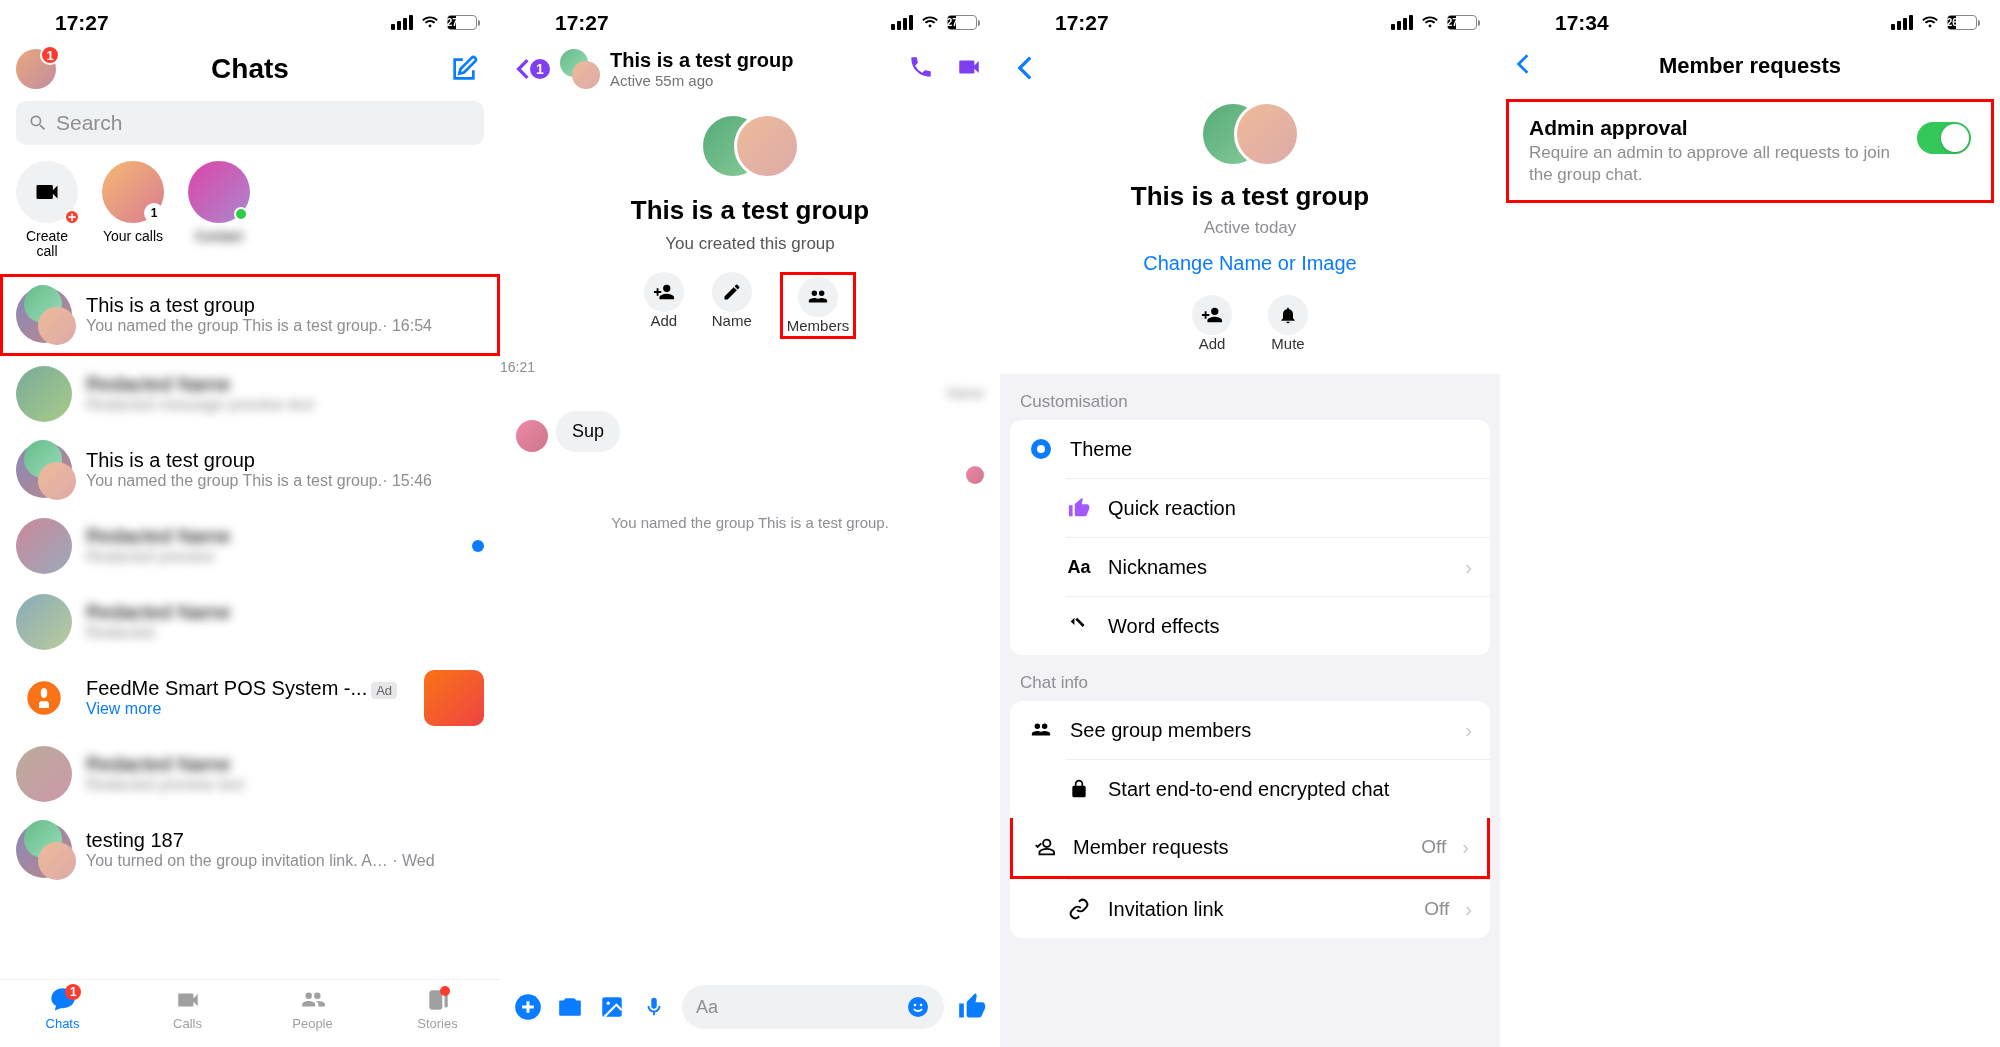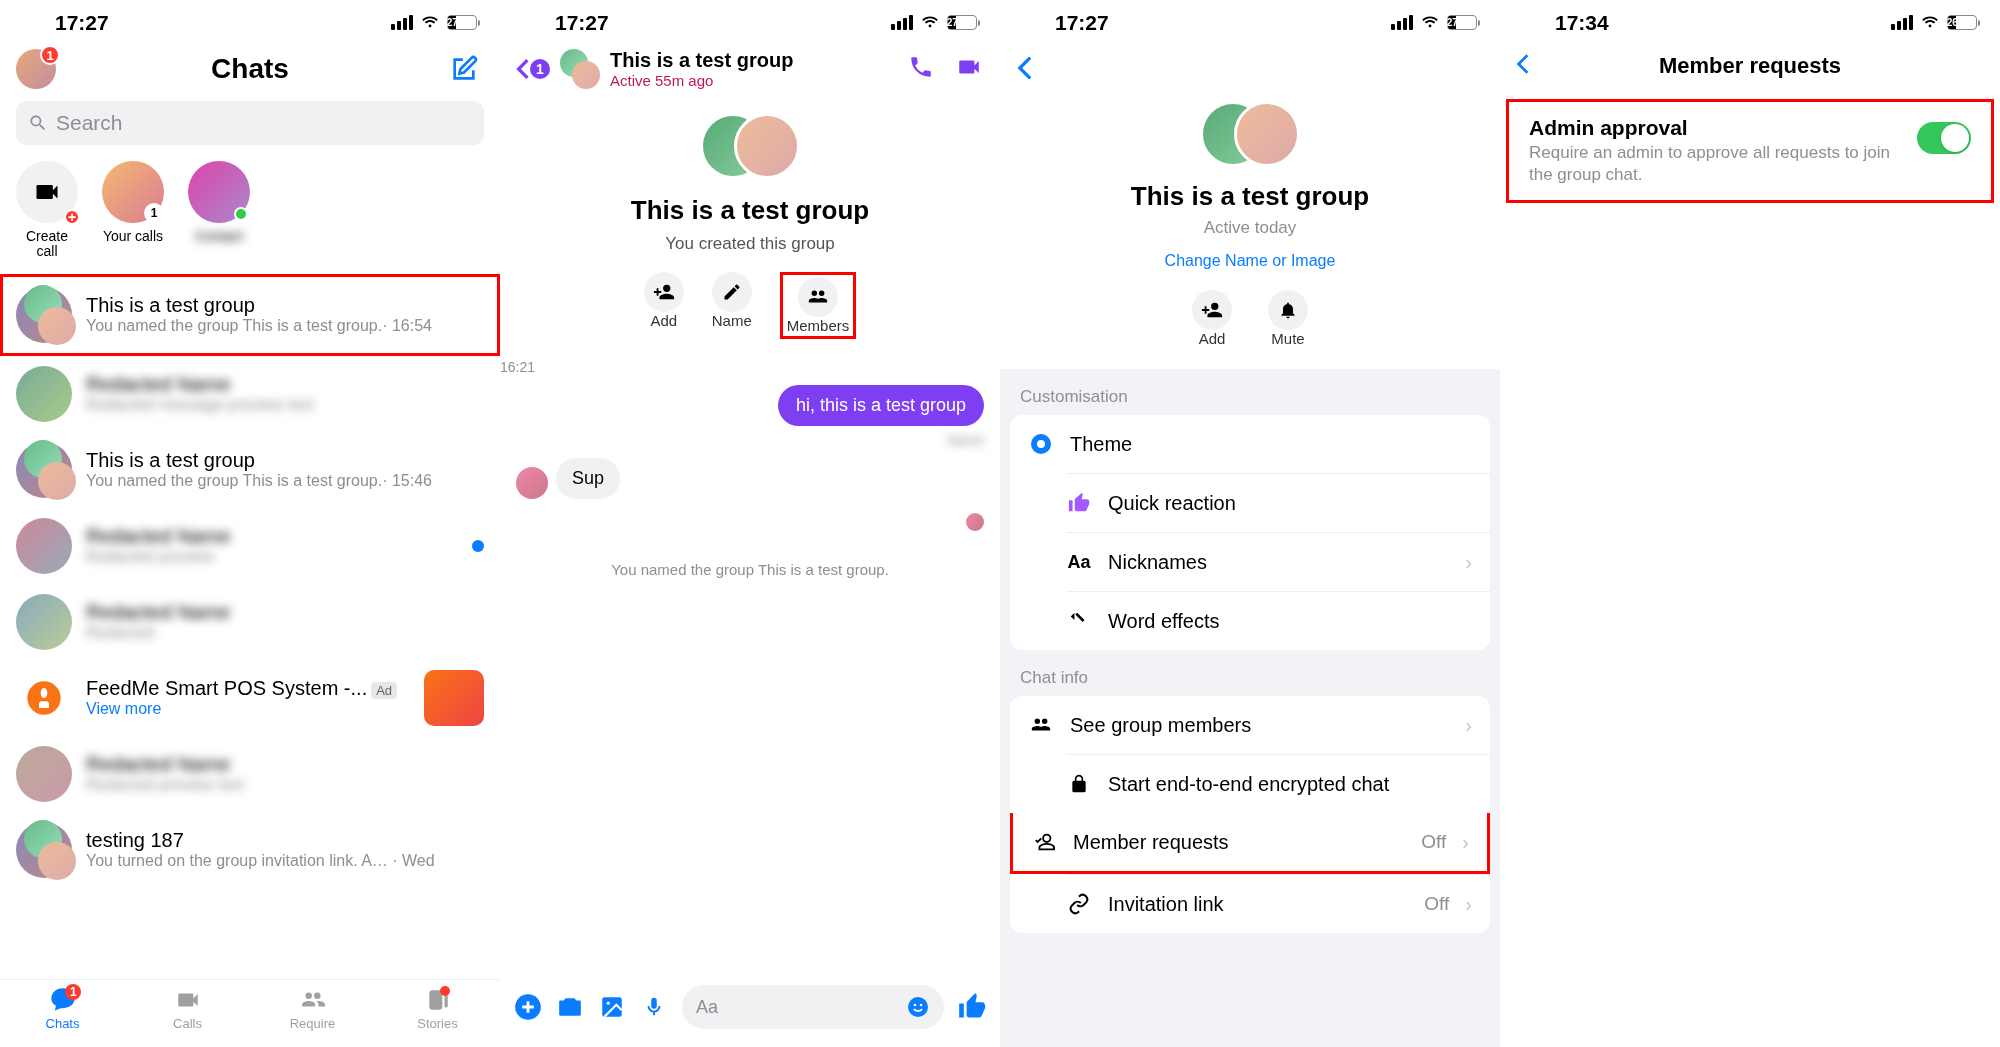--- a/index.html
+++ b/index.html
@@ -56,21 +56,21 @@
 
 .header2 { display:flex; align-items:center; padding:4px 16px 6px; gap:10px;}
 .back-btn { display:flex; align-items:center; color:#7e3ff2; }
 .back-badge { background:#7e3ff2; color:#fff; font-size:14px; font-weight:700; border-radius:50%; width:20px; height:20px; display:flex; align-items:center; justify-content:center;}
 .header2-avatar { width:40px; height:40px; position:relative;}
 .header2-avatar .sub { width:28px; height:28px; border-radius:50%; position:absolute;}
 .header2-avatar .sub:first-child{top:0; left:0; background:linear-gradient(135deg,#6b8,#9db);}
 .header2-avatar .sub:last-child{bottom:0; right:0; background:linear-gradient(135deg,#eb9,#daa);}
 .header2-text { flex:1;}
 .header2-title { font-size:20px; font-weight:700;}
-.header2-sub { font-size:15px; color:#be185d;}
+.header2-sub { font-size:15px; color:#737373;}
 .header2-actions { display:flex; gap:20px; color:#7e3ff2;}
 .group-header { display:flex; flex-direction:column; align-items:center; padding-top:12px; gap:8px;}
 .group-avatars { position:relative; width:120px; height:80px;}
 .group-avatars .av { width:66px; height:66px; border-radius:50%; position:absolute; border:3px solid #fff;}
 .group-avatars .av:first-child{left:10px; top:6px; background:linear-gradient(135deg,#5a7,#8c9);}
 .group-avatars .av:last-child{right:10px; top:6px; background:linear-gradient(135deg,#eb9,#daa);}
 .group-title { font-size:26px; font-weight:700;}
 .group-sub { font-size:17px; color:#555;}
 .action-row { display:flex; gap:28px; margin-top:10px;}
 .action-btn { display:flex; flex-direction:column; align-items:center; gap:0;}
@@ -86,21 +86,21 @@
 .system-msg { text-align:center; font-size:15px; color:#8e8e93; padding:30px 0;}
 .composer { position:absolute; bottom:0; left:0; right:0; display:flex; align-items:center; padding:10px 14px 18px; gap:14px; background:#fff;}
 .composer-icon { color:#0a7cff; width:28px; height:28px; display:flex; align-items:center; justify-content:center;}
 .composer-input { flex:1; background:#f0f1f2; border-radius:22px; padding:10px 14px; display:flex; align-items:center; justify-content:space-between; color:#8e8e93; font-size:18px;}
 
 
 .s3 { background:#f2f2f7; }
 .back3 { padding:10px 16px;}
 .back3 svg { width:18px; height:26px;}
 .group3-header { display:flex; flex-direction:column; align-items:center; gap:6px; padding-bottom:14px; background:#fff;}
-.change-link { color:#0a7cff; font-size:16px; font-weight:500; margin-top:8px;}
+.change-link { color:#0a7cff; font-size:20px; font-weight:500; margin-top:8px;}
 .action-row3 { display:flex; gap:36px; margin:14px 0 8px;}
 .section-label { font-size:17px; color:#8e8e93; padding:18px 20px 8px;}
 .card { background:#fff; border-radius:12px; margin:0 10px;}
 .row { display:flex; align-items:center; padding:16px 18px; gap:16px; font-size:20px;}
 .row + .row { border-top:1px solid #eee; margin-left:56px; padding-left:0;}
 .row + .row .row-label { margin-left:0;}
 .row-icon { width:26px; height:26px; display:flex; align-items:center; justify-content:center; flex-shrink:0;}
 .row-label { flex:1;}
 .row-value { color:#8e8e93; font-size:19px;}
 .chev { color:#c7c7cc;}
@@ -271,21 +271,21 @@
           </svg>
         </div>
       <span>Calls</span>
     </div>
     <div class="tab">
       <div class="tab-icon">
           <svg width="30" height="26" viewBox="0 0 24 24" fill="#a0a0a0">
             <path d="M16 11a3 3 0 100-6 3 3 0 000 6zm-8 0a3 3 0 100-6 3 3 0 000 6zm0 2c-2 0-6 1-6 3v2h12v-2c0-2-4-3-6-3zm8 0c-.3 0-.6 0-1 0 1 .8 2 1.8 2 3v2h6v-2c0-2-4-3-7-3z"></path>
           </svg>
         </div>
-      <span>Require</span>
+      <span>People</span>
     </div>
     <div class="tab">
       <div class="tab-icon">
           <svg width="26" height="26" viewBox="0 0 24 24" fill="#a0a0a0">
             <rect x="4" y="3" width="12" height="18" rx="3"></rect>
             <rect x="18" y="5" width="3" height="14" rx="1.5"></rect>
           </svg>
         </div>
       <span>Stories</span>
       <span class="tab-dot"></span>
@@ -366,23 +366,20 @@
         <div class="action-circle">
             <svg width="24" height="22" viewBox="0 0 24 24" fill="#000">
               <path d="M16 11a3 3 0 100-6 3 3 0 000 6zm-8 0a3 3 0 100-6 3 3 0 000 6zm0 2c-2 0-6 1-6 3v2h8v-2c0-1 1-2 2-2-1-.6-3-1-4-1zm8 0c-2 0-6 1-6 3v2h12v-2c0-2-4-3-6-3z"></path>
             </svg>
           </div>
         <span class="action-label">Members</span>
       </div>
     </div>
   </div>
   <div class="timestamp-center">16:21</div>
-  <div style="overflow:hidden;padding-bottom:6px;">
-    <div class="msg-bubble">hi, this is a test group</div>
-  </div>
   <div class="msg-sender blur">Name</div>
   <div class="msg-row-left">
     <div class="msg-avatar"></div>
     <div class="bubble-left">Sup</div>
   </div>
   <div style="overflow:hidden;padding-top:4px;">
       <div class="delivered-avatar"></div>
     </div>
   <div class="system-msg">You named the group This is a test group.</div>
   <div class="composer">

